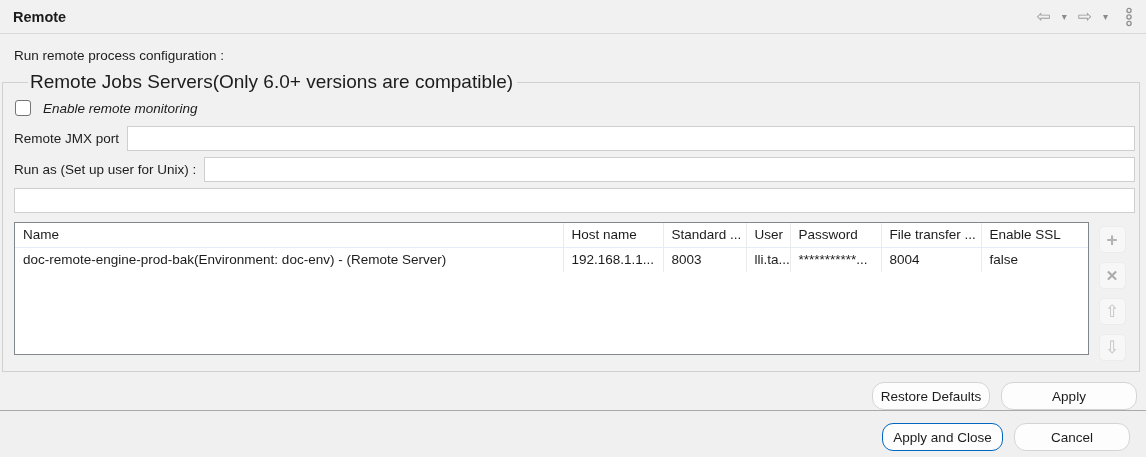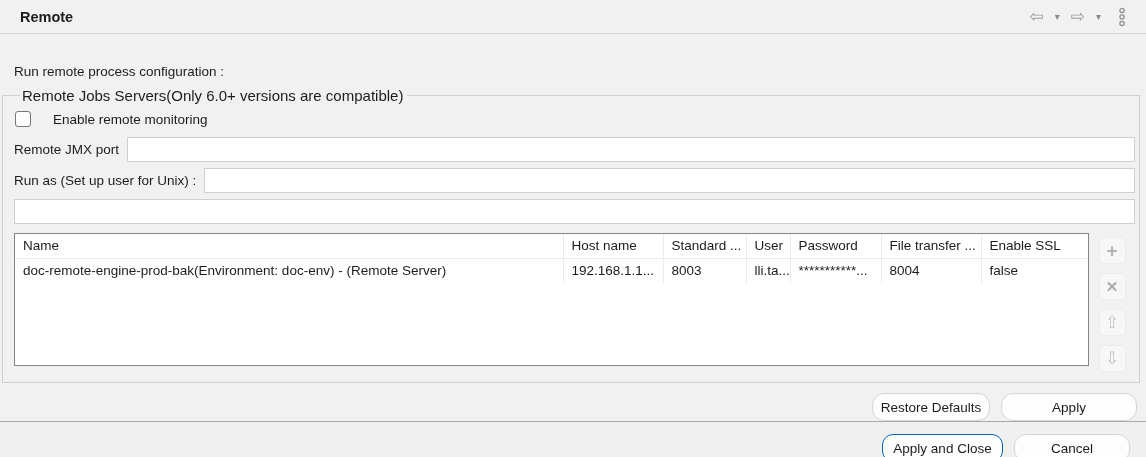--- a/index.html
+++ b/index.html
@@ -10,45 +10,45 @@
     color: #1c1c1c;
     background: #f1f1f1;
     overflow: hidden;
   }
   .page { width: 1146px; height: 457px; display: flex; flex-direction: column; }
 
   
   .header {
     height: 34px; flex: 0 0 34px;
     display: flex; align-items: center;
-    padding: 0 20px;
+    padding: 0 13px;
     border-bottom: 1px solid #d9d9d9;
     justify-content: space-between;
   }
   .title { font-weight: bold; font-size: 14.5px; }
   .header-spacer { flex: 1; }
   .nav { display: flex; align-items: center; gap: 9px; color: #9b9b9b; }
   .nav .arrow { font-size: 17px; line-height: 1; cursor: default; }
   .nav .tri { font-size: 10px; color: #8a8a8a; padding: 0 2px; }
   .nav .kebab { margin-left: 6px; display: flex; align-items: center; }
 
   
   .content { flex: 1; padding: 12px 6px 0 2px; }
-  .intro { margin: 18px 0 8px 12px; }
+  .intro { margin: 2px 0 8px 12px; }
 
   fieldset.group {
     border: 1px solid #d0d0d0;
     padding: 4px 4px 10px 11px;
     margin: 0;
   }
   fieldset.group legend {
-    margin-left: 6px; padding: 0 4px 0 2px; font-size: 15px;
-  }
-
-  .check-row { display: flex; align-items: center; gap: 22px; margin: 3px 0 10px 1px; }
+    margin-left: 14px; padding: 0 4px 0 2px; font-size: 19px;
+  }
+
+  .check-row { display: flex; align-items: center; gap: 12px; margin: 3px 0 10px 1px; font-style: italic; }
   .checkbox {
     width: 16px; height: 16px; background: #fff;
     border: 1px solid #767676; border-radius: 3px;
   }
 
   .field-row { display: flex; align-items: center; margin-bottom: 6px; }
   .field-row label { white-space: nowrap; padding-right: 8px; }
   .field-row input {
     flex: 1; height: 25px;
     border: 1px solid #cfcfcf; background: #fff;

